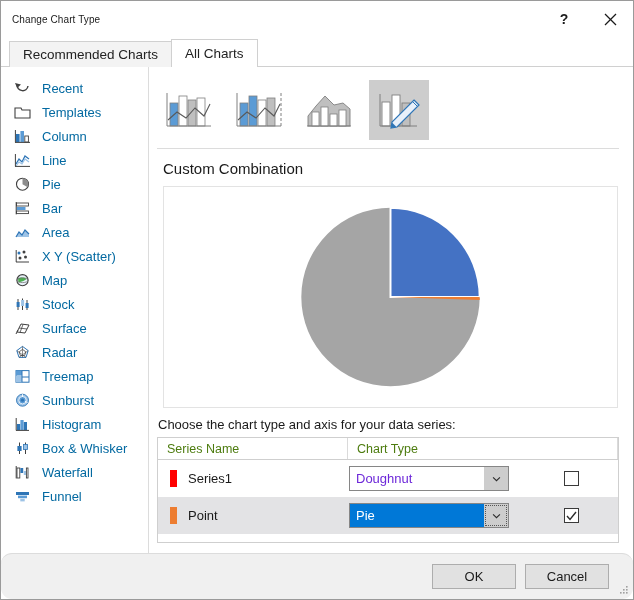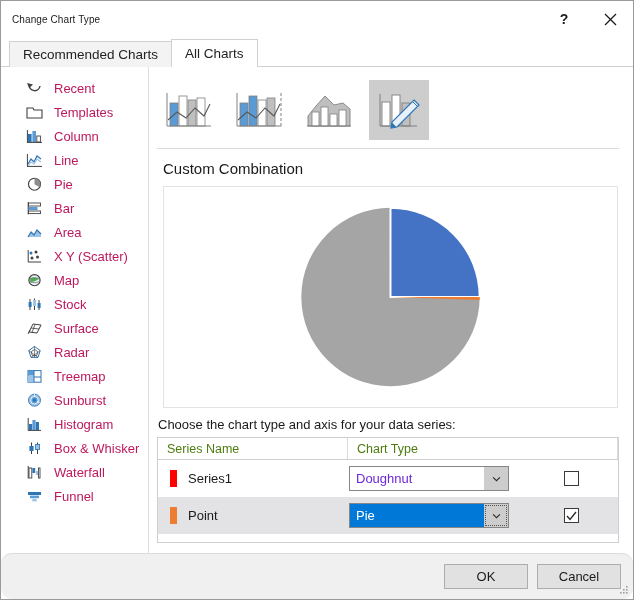--- a/index.html
+++ b/index.html
@@ -83,22 +83,22 @@
   .sidebar {
     width: 148px; min-width: 148px;
     border-right: 1px solid #dcdcdc;
     padding-top: 9px;
     background: #ffffff;
     overflow: hidden;
   }
   .side-item {
     height: 24px;
     display: flex; align-items: center;
-    padding-left: 22px;
-    font-size: 13px; color: #be185d;
+    padding-left: 10px;
+    font-size: 13px; color: #0369a1;
     cursor: default;
   }
   .side-item.selected { background: #cfcfcf; }
   .side-ico {
     width: 22px; min-width: 22px; height: 18px;
     margin-right: 9px;
     display: flex; align-items: center; justify-content: center;
   }
   .side-ico svg { display:block; }
   .side-label { white-space: nowrap; }
@@ -216,21 +216,21 @@
     display: flex; align-items: center; justify-content: center;
     cursor: default;
   }
   .chk svg { display: block; }
   
   .footer {
     height: 46px; min-height: 46px;
     background: #f0f0f0;
     border-top: 1px solid #dcdcdc;
     display: flex; align-items: center; justify-content: flex-end;
-    padding-right: 12px;
+    padding-right: 24px;
     gap: 9px;
     position: relative;
     border-radius: 11px;
   }
   .btn {
     width: 84px; height: 25px;
     background: #e1e1e1;
     border: 1px solid #adadad;
     font-size: 13px; color: #1a1a1a;
     display: flex; align-items: center; justify-content: center;

